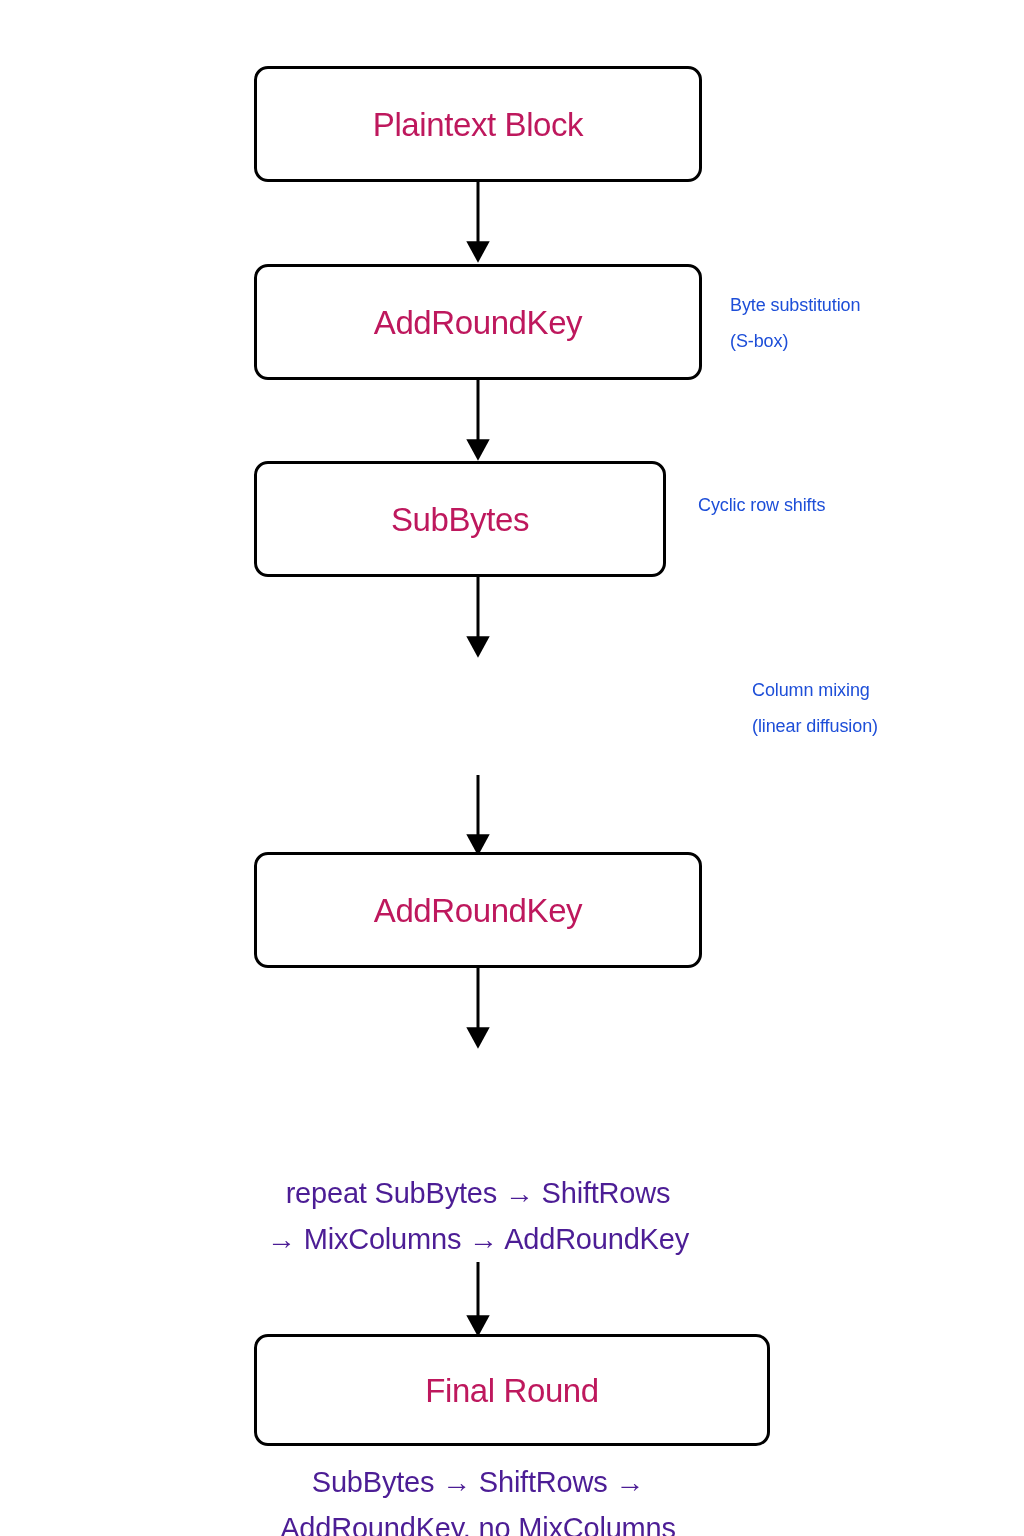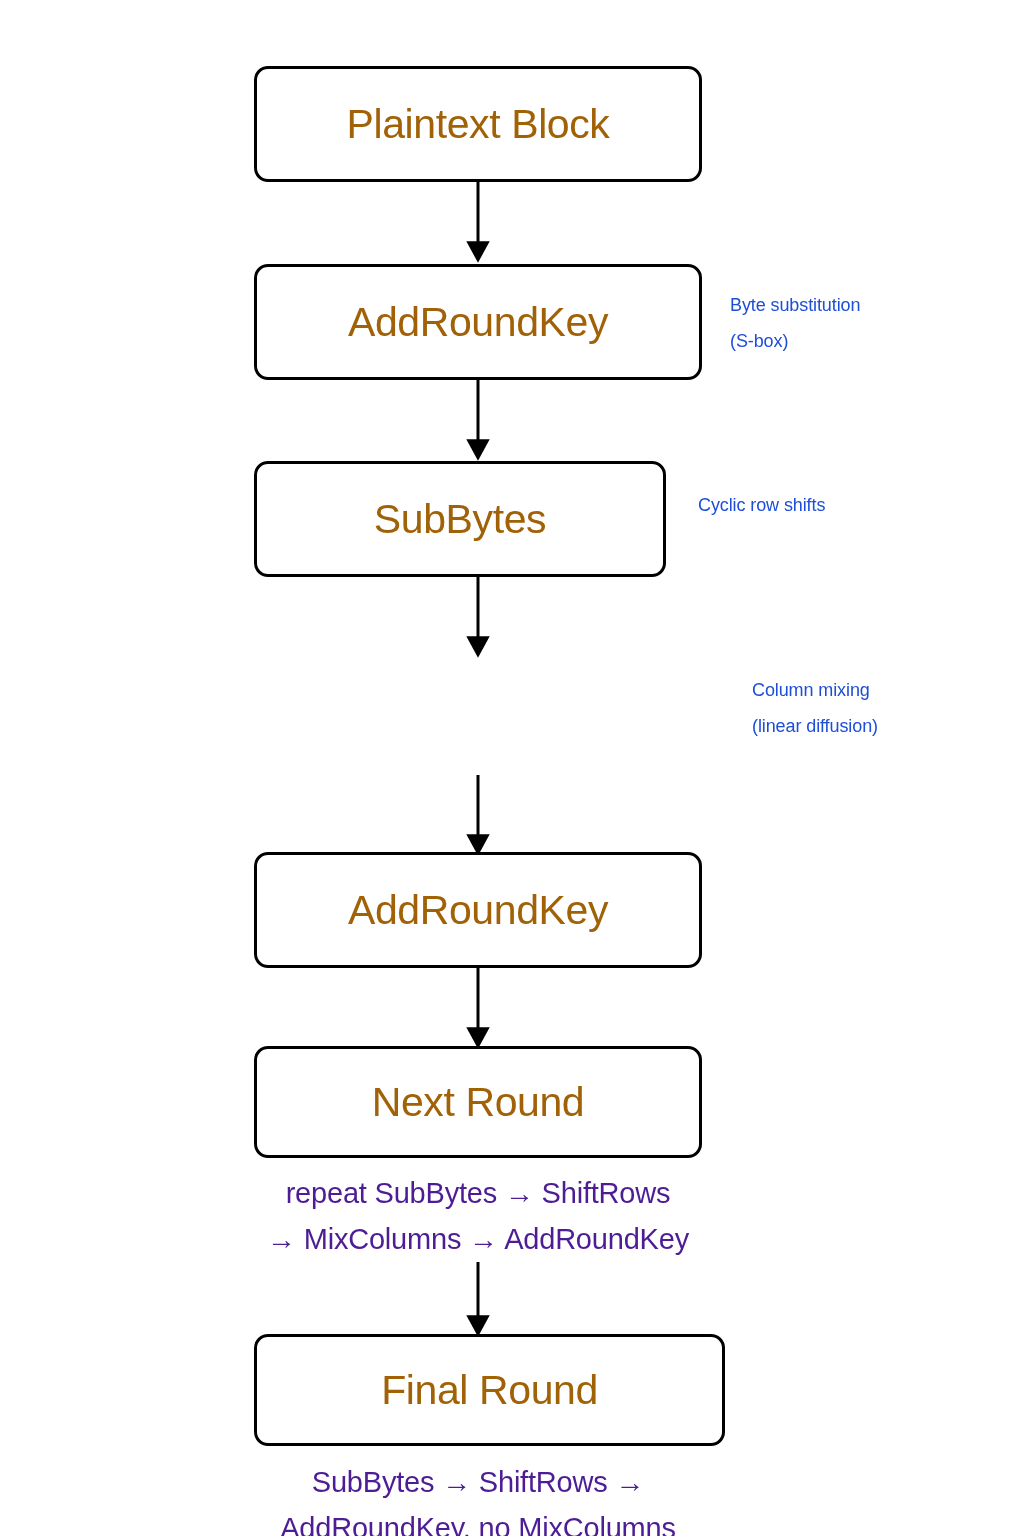--- a/index.html
+++ b/index.html
@@ -25,24 +25,24 @@
     position: absolute;
     box-sizing: border-box;
     border: 3px solid #000000;
     border-radius: 14px;
     background: #ffffff;
     display: flex;
     align-items: center;
     justify-content: center;
   }
   .node-label {
-    font-size: 41px;
+    font-size: 33px;
     line-height: 1;
     letter-spacing: -0.4px;
-    color: #a16207;
+    color: #be185d;
     white-space: nowrap;
     font-weight: 400;
   }
   .connector {
     position: absolute;
   }
   .annotation {
     position: absolute;
     font-size: 18px;
     line-height: 36px;
@@ -91,25 +91,22 @@
 
   <div class="node" style="left:254px; top:461px; width:412px; height:116px;">
     <span class="node-label">SubBytes</span>
   </div>
 
 
   <div class="node" style="left:254px; top:852px; width:448px; height:116px;">
     <span class="node-label">AddRoundKey</span>
   </div>
 
-  <div class="node" style="left:254px; top:1046px; width:448px; height:112px;">
-    <span class="node-label">Next Round</span>
-  </div>
 
-  <div class="node" style="left:254px; top:1334px; width:471px; height:112px;">
+  <div class="node" style="left:254px; top:1334px; width:516px; height:112px;">
     <span class="node-label">Final Round</span>
   </div>
 
   <div class="annotation" style="left:730px; top:287px; width:290px;">Byte substitution
 (S-box)</div>
 
   <div class="annotation" style="left:698px; top:487px; width:290px;">Cyclic row shifts</div>
 
   <div class="annotation" style="left:752px; top:672px; width:290px;">Column mixing
 (linear diffusion)</div>

